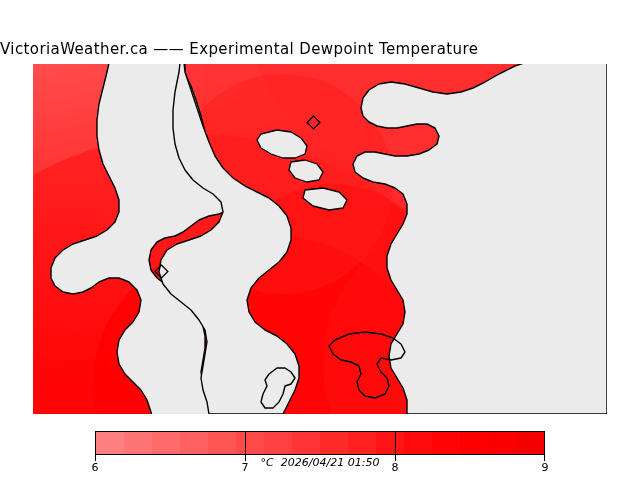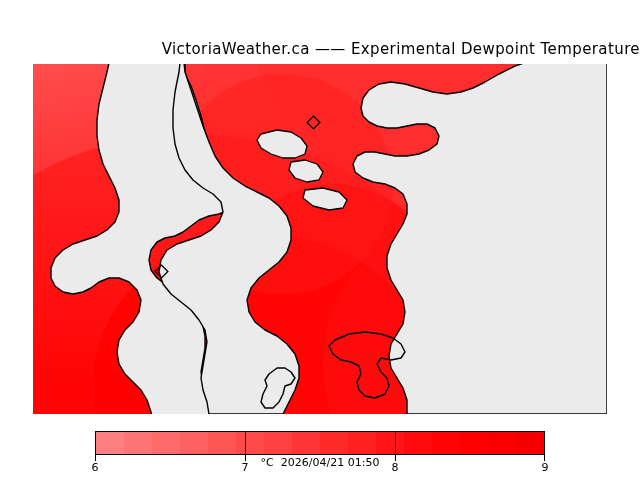--- a/index.html
+++ b/index.html
@@ -9,21 +9,21 @@
     font-family:"DejaVu Sans", sans-serif;
     overflow:hidden;
     position:relative;
   }
   #root{position:absolute;left:0;top:0;width:640px;height:480px;}
 
   
   #title{
     position:absolute;
     left:0;top:40px;width:640px;
-    text-align:right;
+    text-align:left;
     font-family:"DejaVu Sans", sans-serif;
     font-size:15px;
     letter-spacing:0.4px;
     color:#000000;
     white-space:pre;
   }
 
   
   #map-wrap{
     position:absolute;
@@ -69,20 +69,21 @@
     transform:translateX(-50%);
     white-space:nowrap;
   }
   #cb-caption{
     position:absolute;
     left:0;top:456px;width:640px;
     text-align:center;
     font-size:11px;
     color:#000000;
     white-space:pre;
+    font-style:italic;
   }
 </style>
 </head>
 <body>
 
 <div id="root">
 
   <div id="title">VictoriaWeather.ca —— Experimental Dewpoint Temperature</div>
 
   <div id="map-wrap">

